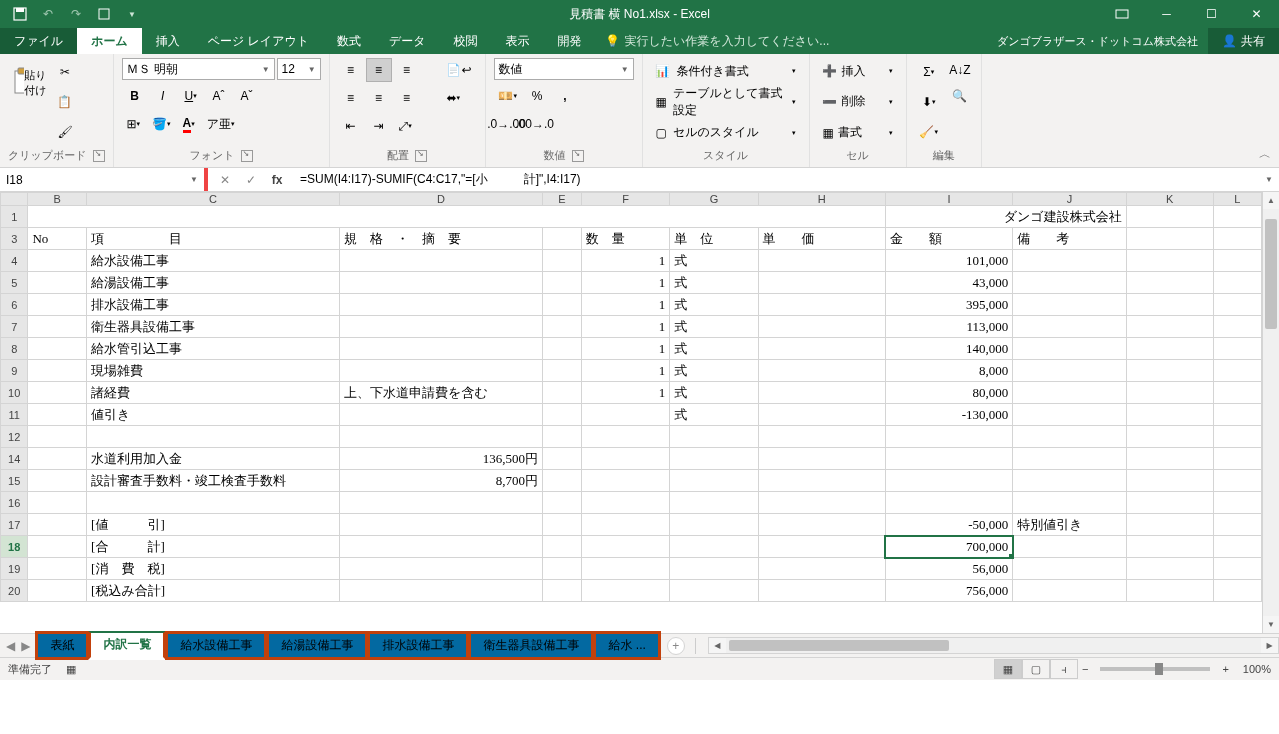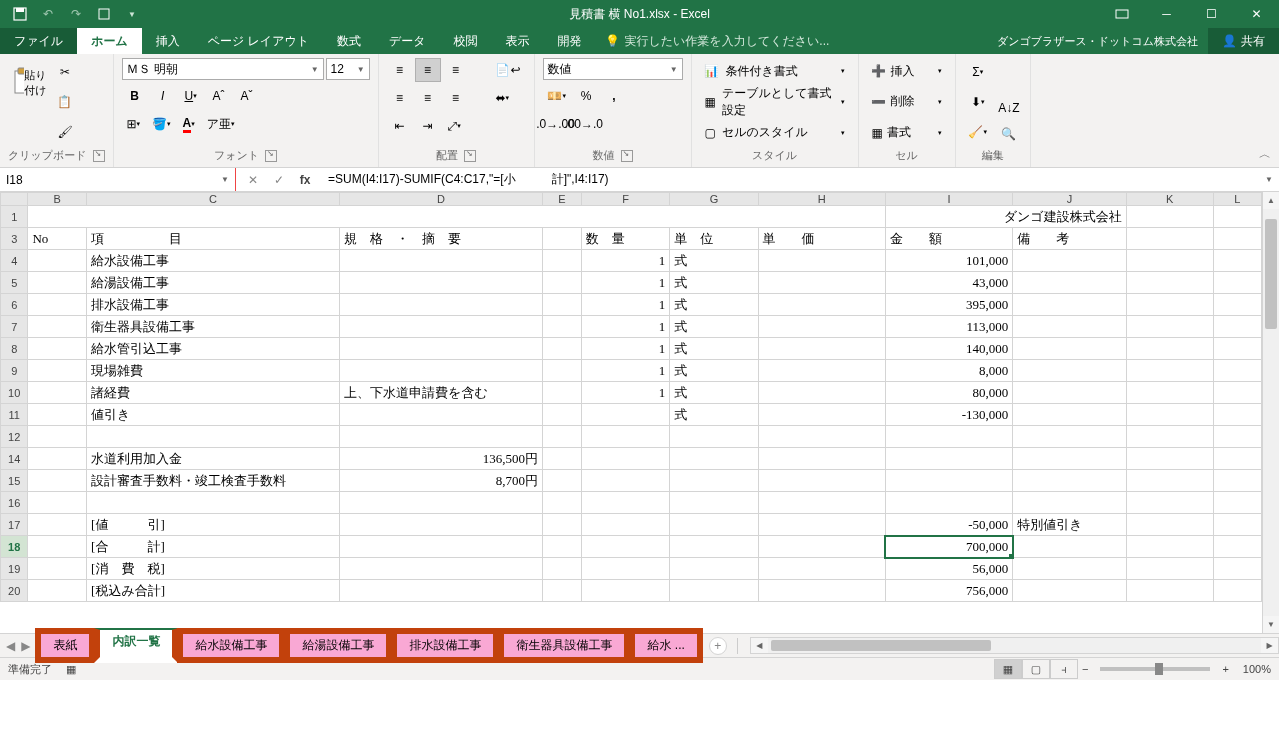--- a/index.html
+++ b/index.html
@@ -32,21 +32,21 @@
 .clipboard-big { width: 40px; height: 50px; text-align: center; font-size: 11px; }
 .clipboard-big svg { display: block; margin: 0 auto 2px; }
 .col { display: flex; flex-direction: column; gap: 2px; }
 .row { display: flex; gap: 2px; align-items: center; }
 .combo { border: 1px solid #ababab; background: #fff; height: 22px; display: flex; align-items: center; padding: 0 4px; font-size: 12px; }
 .combo .arrow { margin-left: auto; font-size: 8px; color: #666; }
 .small { width: 26px; height: 24px; }
 .smallw { height: 24px; padding: 0 4px; }
 
 .formulabar { display: flex; border-bottom: 1px solid #d4d4d4; height: 24px; align-items: center; }
-.namebox { width: 236px; border-right: 1px solid #ef4444; height: 100%; display: flex; align-items: center; }
+.namebox { width: 208px; border-right: 4px solid #ef4444; height: 100%; display: flex; align-items: center; }
 .namebox input { border: none; width: 100%; padding: 0 6px; font-size: 12px; outline: none; }
 .namebox .arrow { padding: 0 6px; color: #666; font-size: 8px; cursor: pointer; }
 .fbbtns { display: flex; gap: 0; padding: 0 4px; }
 .fbbtn { width: 26px; height: 22px; display: flex; align-items: center; justify-content: center; color: #888; cursor: pointer; }
 .fbbtn.fx { font-weight: bold; color: #444; }
 .formula { flex: 1; padding: 0 6px; font-size: 12px; }
 .fbexpand { width: 20px; text-align: center; color: #666; cursor: pointer; font-size: 8px; }
 
 .gridwrap { height: 441px; overflow: hidden; display: flex; }
 .grid-main { flex: 1; overflow: hidden; position: relative; }
@@ -64,21 +64,21 @@
 .w-f { width: 90px; } .w-g { width: 90px; } .w-h { width: 130px; } .w-i { width: 130px; }
 .w-j { width: 115px; } .w-k { width: 90px; } .w-l { width: 50px; }
 .selcell { outline: 2px solid #217346; outline-offset: -1px; background: #fff; position: relative; }
 .selcell::after { content: ""; position: absolute; right: -3px; bottom: -3px; width: 6px; height: 6px; background: #217346; }
 .rowhdr.sel, th.sel { background: #d3e4d3; color: #217346; font-weight: bold; }
 .num { text-align: right; } .ctr { text-align: left; }
 
 .sheettabs { height: 24px; display: flex; border-top: 1px solid #d4d4d4; align-items: center; background: #f3f2f1; }
 .stnav { display: flex; padding: 0 6px; gap: 6px; color: #888; }
 .stnav span { cursor: pointer; }
-.stab { padding: 3px 12px; border: 6px solid #c2410c; background: #f9a8d4; font-size: 12px; cursor: pointer; margin-left: -1px; }
+.stab { padding: 3px 12px; border: 3px solid #c2410c; background: #0369a1; font-size: 12px; cursor: pointer; margin-left: -1px; }
 .stab.active { background: #fff; border-bottom-color: #fff; color: #217346; font-weight: bold; border-top: 2px solid #217346; }
 .stabadd { width: 24px; text-align: center; color: #888; cursor: pointer; border: 1px solid #d4d4d4; background: #fff; border-radius: 50%; width: 18px; height: 18px; line-height: 16px; margin: 0 6px; }
 .hscroll { flex: 1; margin-left: 8px; height: 17px; background: #f0f0f0; border: 1px solid #d4d4d4; position: relative; }
 .hscroll .sb-btn { width: 17px; height: 100%; display: inline-flex; position: absolute; }
 .hscroll .sb-btn.r { right: 0; }
 .hscroll .thumb { position: absolute; left: 20px; top: 2px; bottom: 2px; width: 220px; background: #c1c1c1; border-radius: 2px; }
 
 .statusbar { height: 23px; background: #f3f2f1; border-top: 1px solid #d4d4d4; display: flex; align-items: center; padding: 0 8px; font-size: 11px; color: #444; }
 .statusbar .views { margin-left: auto; display: flex; gap: 0; }
 .statusbar .views div { width: 28px; height: 20px; border: 1px solid #ccc; display: flex; align-items: center; justify-content: center; cursor: pointer; }
@@ -156,21 +156,21 @@
     </div>
     <div class="label">
         <span>クリップボード</span>
         <span class="dlg"></span>
       </div>
   </div>
 
   <div class="group">
     <div class="content col">
       <div class="row">
-        <div class="combo" style="width:202px">
+        <div class="combo" style="width:153px">
             <span>ＭＳ 明朝</span>
             <span class="arrow">▼</span>
           </div>
         <div class="combo" style="width:44px">
             <span>12</span>
             <span class="arrow">▼</span>
           </div>
       </div>
       <div class="row">
         <div class="rbtn small">
@@ -278,21 +278,21 @@
       </div>
   </div>
 
   <div class="group">
     <div class="content">
       <div class="col" style="justify-content:space-around">
         <div class="rbtn smallw">Σ <span style="font-size:7px">▾</span></div>
         <div class="rbtn smallw">⬇ <span style="font-size:7px">▾</span></div>
         <div class="rbtn smallw">🧹 <span style="font-size:7px">▾</span></div>
       </div>
-      <div class="col" style="justify-content:flex-end">
+      <div class="col" style="justify-content:flex-start">
         <div class="rbtn small">A↓Z</div>
         <div class="rbtn small">🔍</div>
       </div>
     </div>
     <div class="label">
         <span>編集</span>
       </div>
   </div>
   <div style="margin-left:auto;padding:4px 8px;display:flex;align-items:flex-end">
       <span style="cursor:pointer;color:#666">︿</span>

